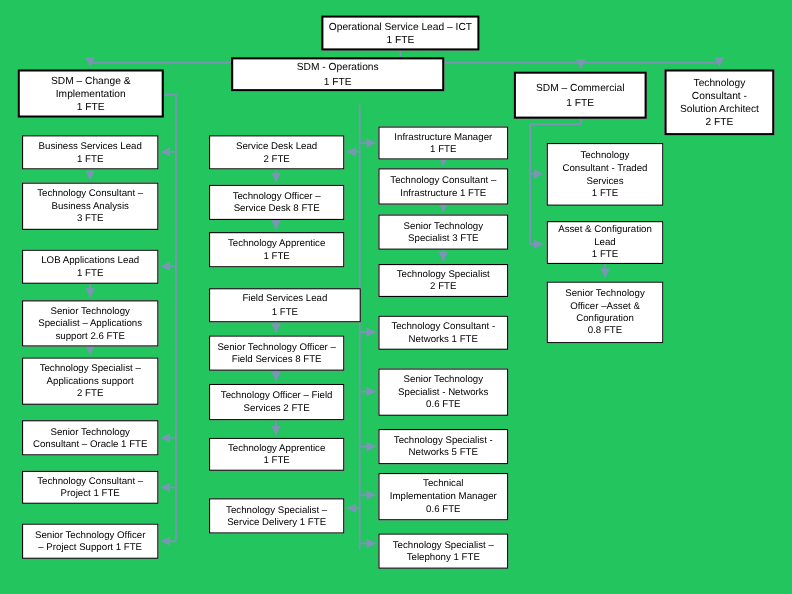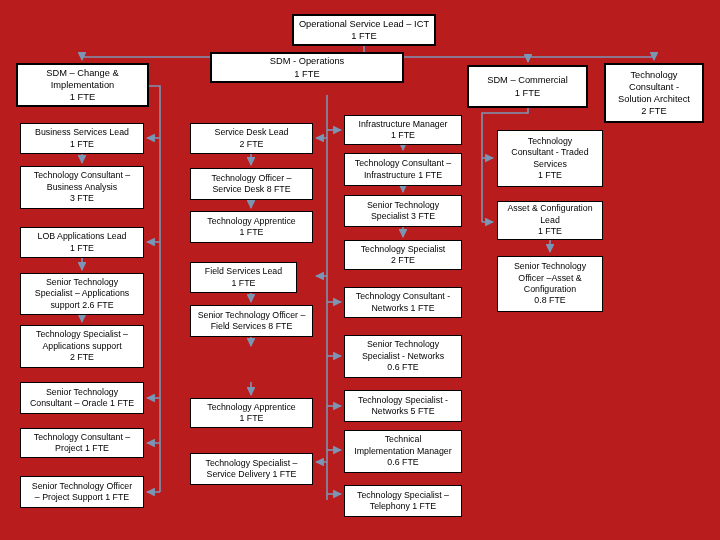--- a/index.html
+++ b/index.html
@@ -1,16 +1,16 @@
 <!DOCTYPE html>
 <html><head>
 <meta charset="utf-8">
 <style>
   html,body{margin:0;padding:0;background:#fff;}
-  #stage{position:relative;width:720px;height:540px;background:#b91c1c;overflow:hidden;
+  #stage{position:relative;width:720px;height:540px;background:#22c55e;overflow:hidden;
          font-family:"Liberation Sans",sans-serif;}
   #wires{position:absolute;left:0;top:0;z-index:0;}
   .node{position:absolute;z-index:1;background:#fff;border:1.5px solid #000;
         display:flex;align-items:center;justify-content:center;text-align:center;
         white-space:pre-line;font-size:8.8px;line-height:1.3;color:#000;
         padding:1px 2px;box-sizing:border-box;}
   .lvl1,.lvl2{border-width:2px;font-size:9.3px;}
 </style>
 </head>
 <body>
@@ -105,24 +105,26 @@
 Project 1  FTE</div>
   <div class="node" style="left:20px;top:476px;width:124px;height:32px">Senior Technology Officer
 – Project Support 1 FTE</div>
 
   <div class="node" style="left:190px;top:123px;width:123px;height:31px">Service Desk Lead
 2 FTE</div>
   <div class="node" style="left:190px;top:168px;width:123px;height:32px">Technology Officer –
 Service Desk  8 FTE</div>
   <div class="node" style="left:190px;top:211px;width:123px;height:32px">Technology Apprentice
 1 FTE</div>
-  <div class="node" style="left:190px;top:262px;width:107px;height:31px">Field Services  Lead
+  <div class="node" style="left:190px;top:262px;width:138px;height:31px">Field Services  Lead
 1 FTE</div>
   <div class="node" style="left:190px;top:305px;width:123px;height:32px">Senior Technology Officer –
 Field Services  8 FTE</div>
+  <div class="node" style="left:190px;top:349px;width:123px;height:33px">Technology Officer –  Field
+Services  2 FTE</div>
   <div class="node" style="left:190px;top:398px;width:123px;height:30px">Technology Apprentice
 1 FTE</div>
   <div class="node" style="left:190px;top:453px;width:123px;height:32px">Technology Specialist –
 Service  Delivery 1 FTE</div>
 
   <div class="node" style="left:344px;top:115px;width:118px;height:30px">Infrastructure Manager
 1 FTE</div>
   <div class="node" style="left:344px;top:153px;width:118px;height:33px">Technology Consultant –
 Infrastructure 1  FTE</div>
   <div class="node" style="left:344px;top:195px;width:118px;height:32px">Senior Technology

